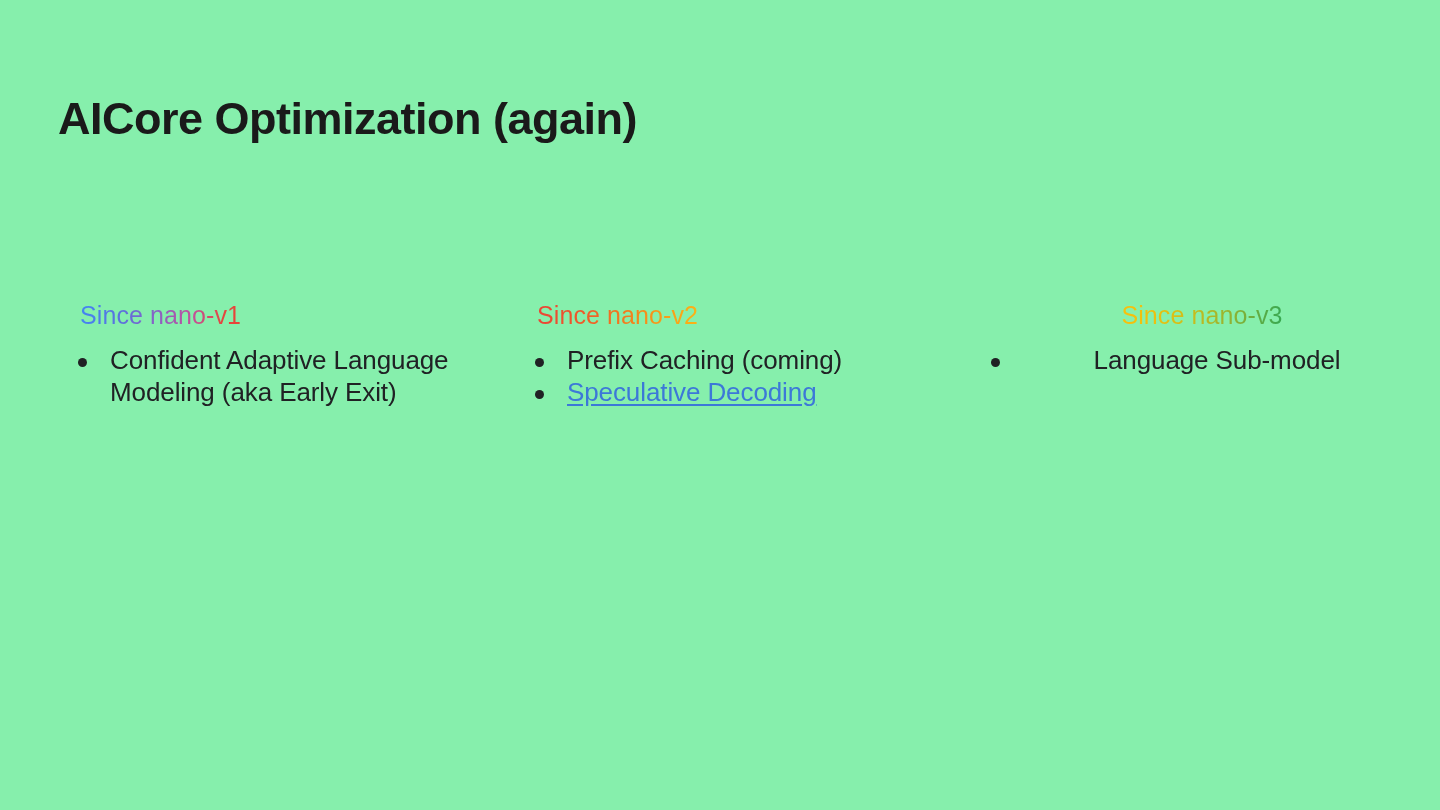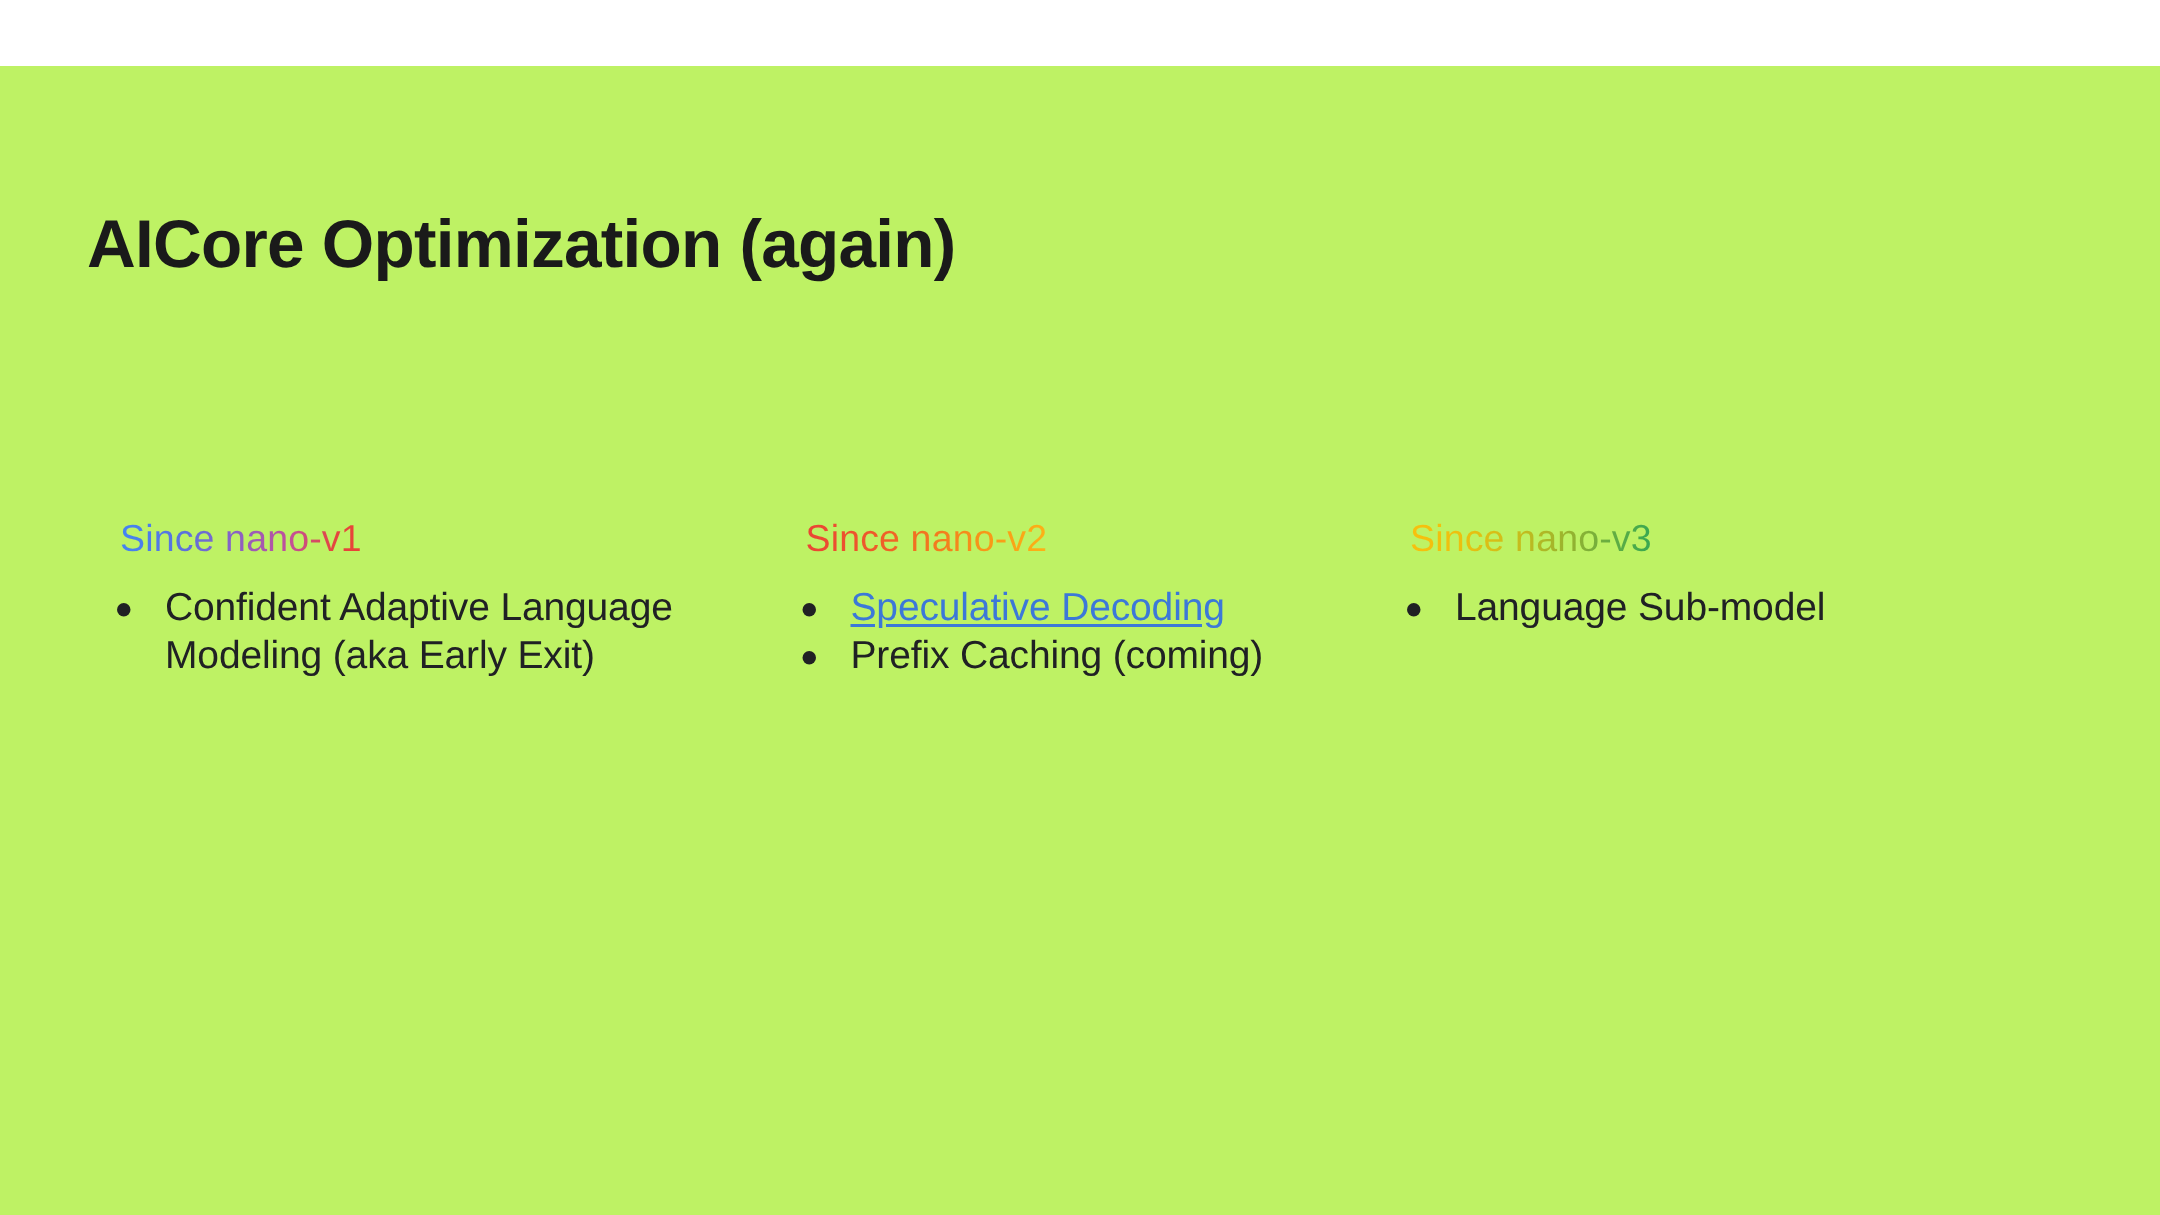--- a/index.html
+++ b/index.html
@@ -13,22 +13,21 @@
     background: #ffffff;
     font-family: "Liberation Sans", sans-serif;
     overflow: hidden;
     position: relative;
     -webkit-font-smoothing: antialiased;
   }
 
   .slide {
     position: absolute;
     inset: 0;
-    background: #bef264;
-    margin-top: 44px;
+    background: #86efac;
   }
 
   
   .slide-title {
     position: absolute;
     left: 58px;
     top: 63px;
     font-size: 45px;
     font-weight: 700;
     letter-spacing: -0.5px;
@@ -43,21 +42,21 @@
     left: 0;
     top: 300px;
     width: 1440px;
   }
   .column {
     position: absolute;
     top: 0;
   }
   .column-1 { left: 78px;  width: 400px; }
   .column-2 { left: 535px; width: 420px; }
-  .column-3 { left: 938px; width: 420px; }
+  .column-3 { left: 991px; width: 420px; text-align: center; }
 
   .column-heading {
     font-size: 25px;
     font-weight: 400;
     letter-spacing: 0.1px;
     line-height: 1.2;
     margin: 0 0 14px 2px;
     white-space: nowrap;
     background-clip: text;
     -webkit-background-clip: text;
@@ -122,25 +121,25 @@
           <span>Confident Adaptive Language Modeling (aka Early Exit)</span>
         </li>
       </ul>
     </div>
 
     <div class="column column-2">
       <div class="column-heading grad-v2">Since nano-v2</div>
       <ul class="bullet-list">
         <li class="bullet-item">
           <span class="bullet-dot"></span>
-          <a class="bullet-link">Speculative Decoding</a>
+          <span>Prefix Caching (coming)</span>
         </li>
         <li class="bullet-item">
           <span class="bullet-dot"></span>
-          <span>Prefix Caching (coming)</span>
+          <a class="bullet-link">Speculative Decoding</a>
         </li>
       </ul>
     </div>
 
     <div class="column column-3">
       <div class="column-heading grad-v3">Since nano-v3</div>
       <ul class="bullet-list">
         <li class="bullet-item">
           <span class="bullet-dot"></span>
           <span>Language Sub-model</span>

